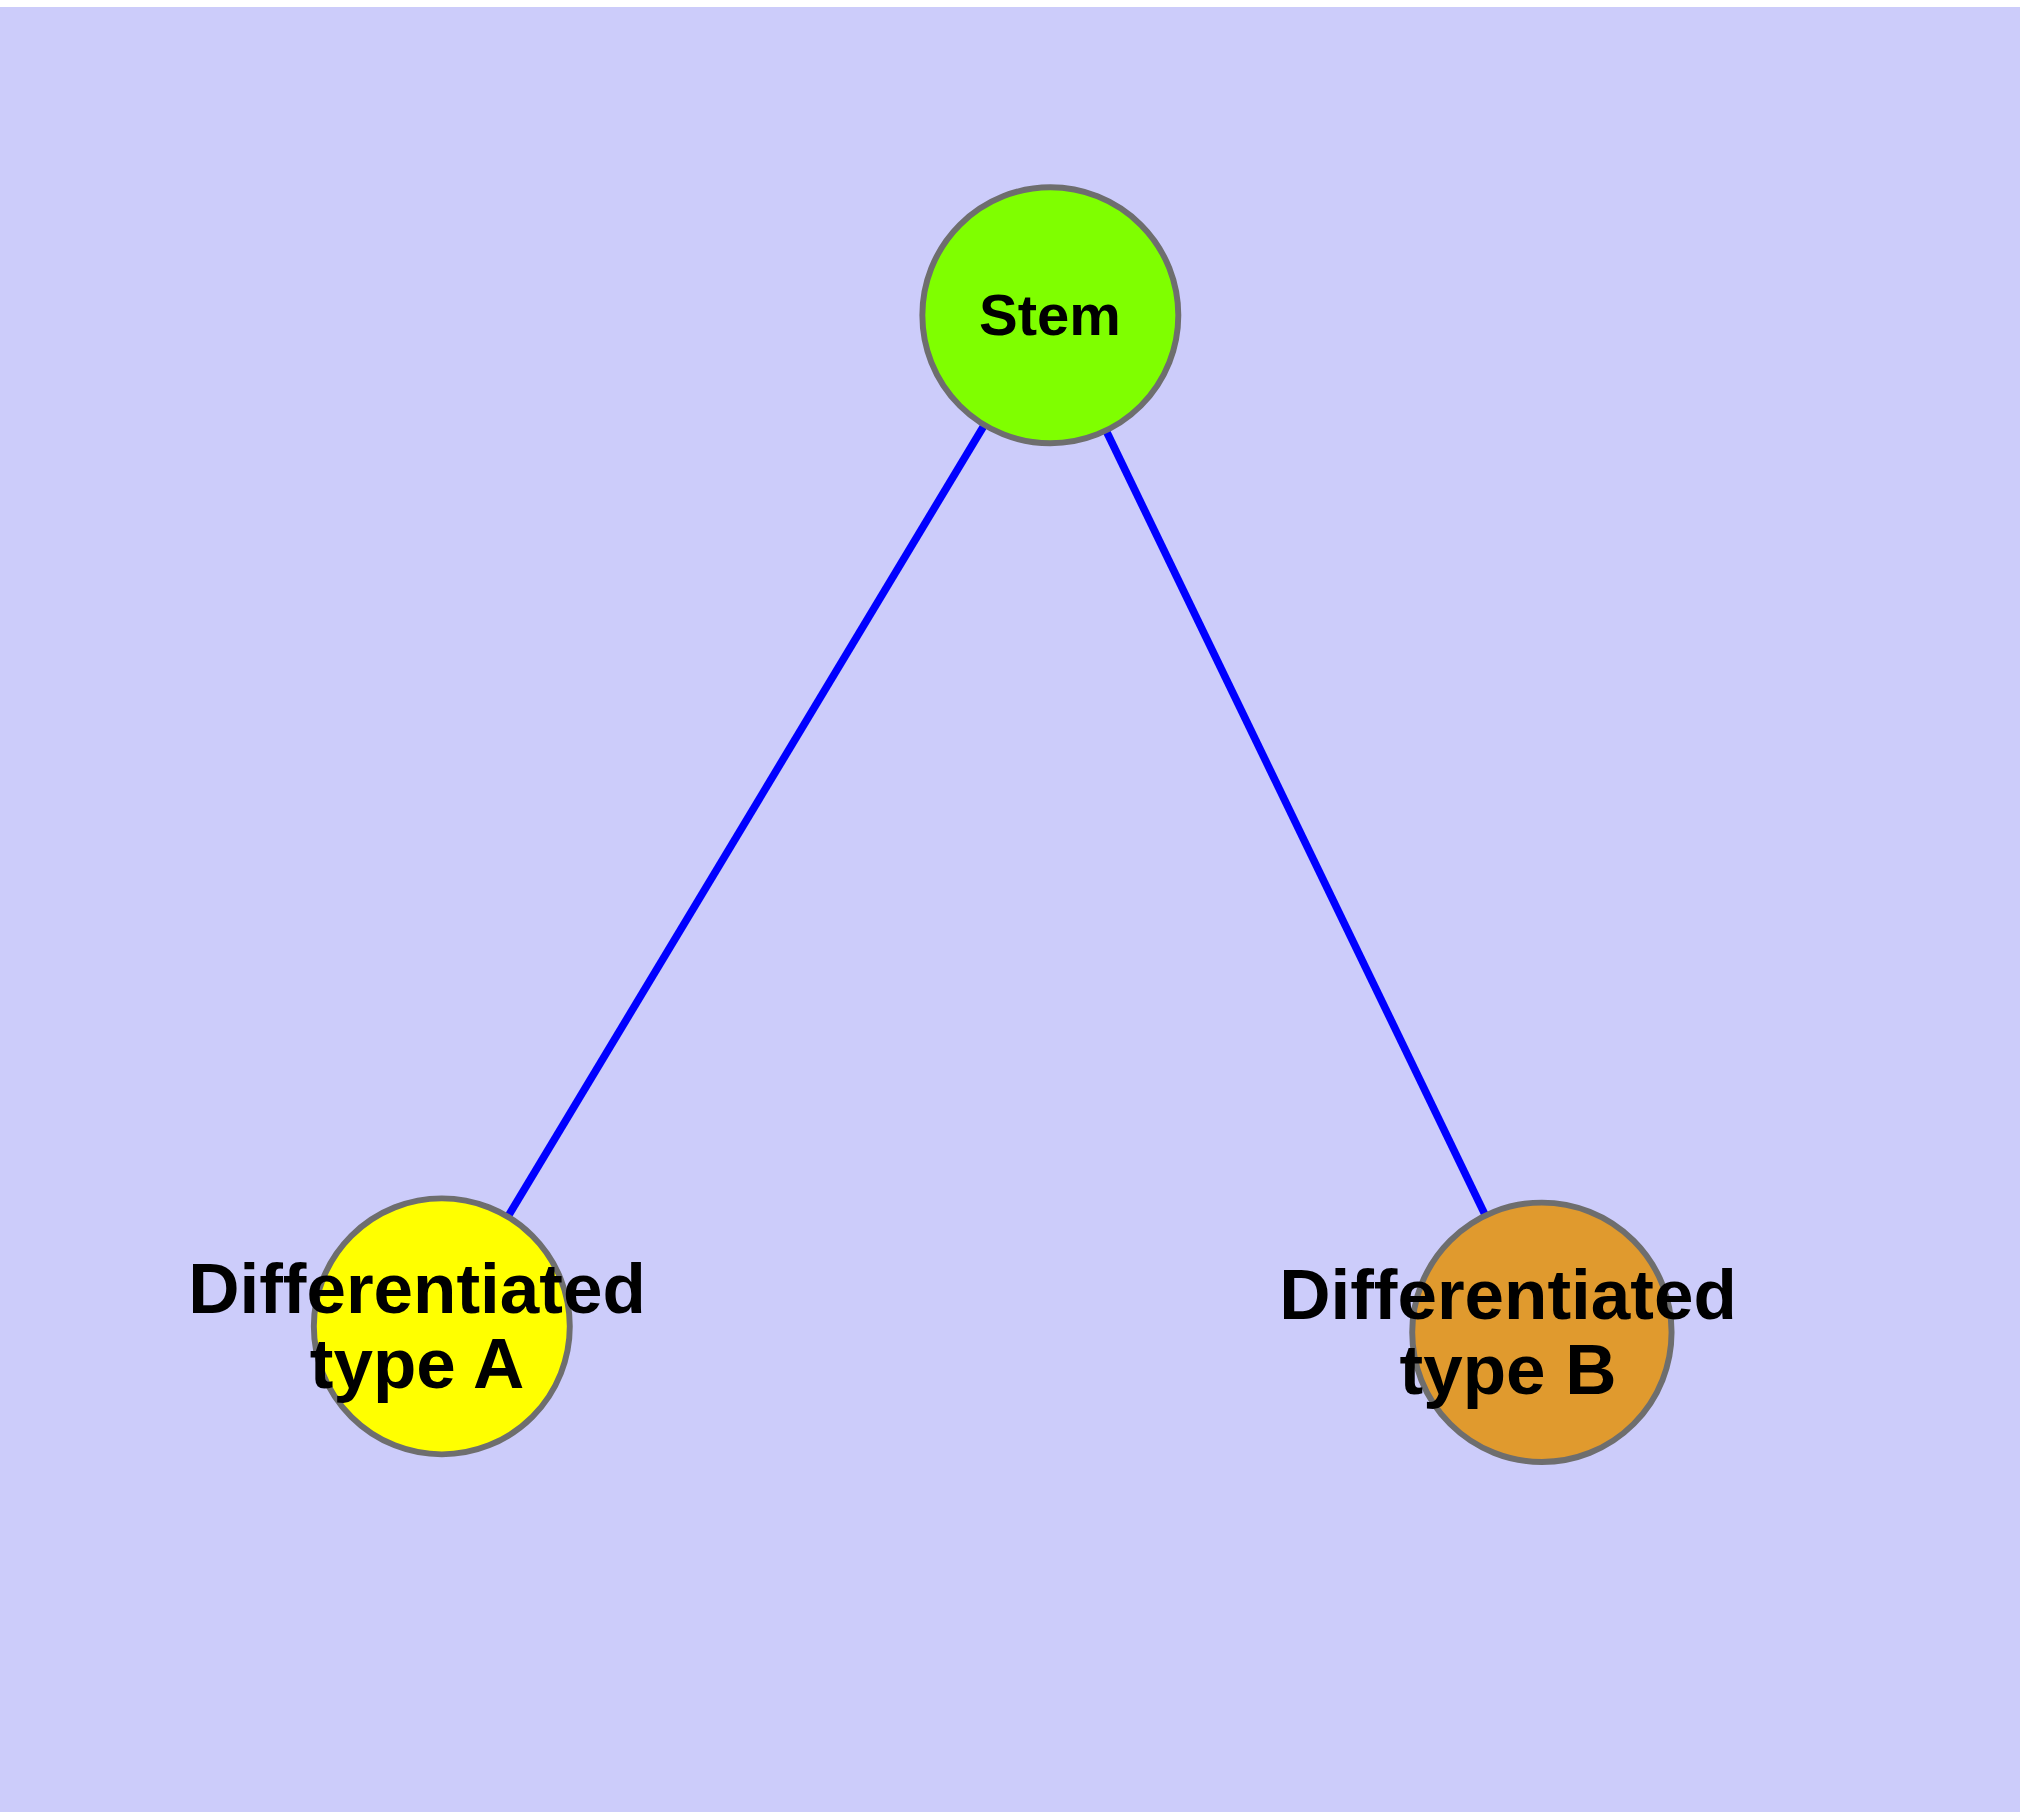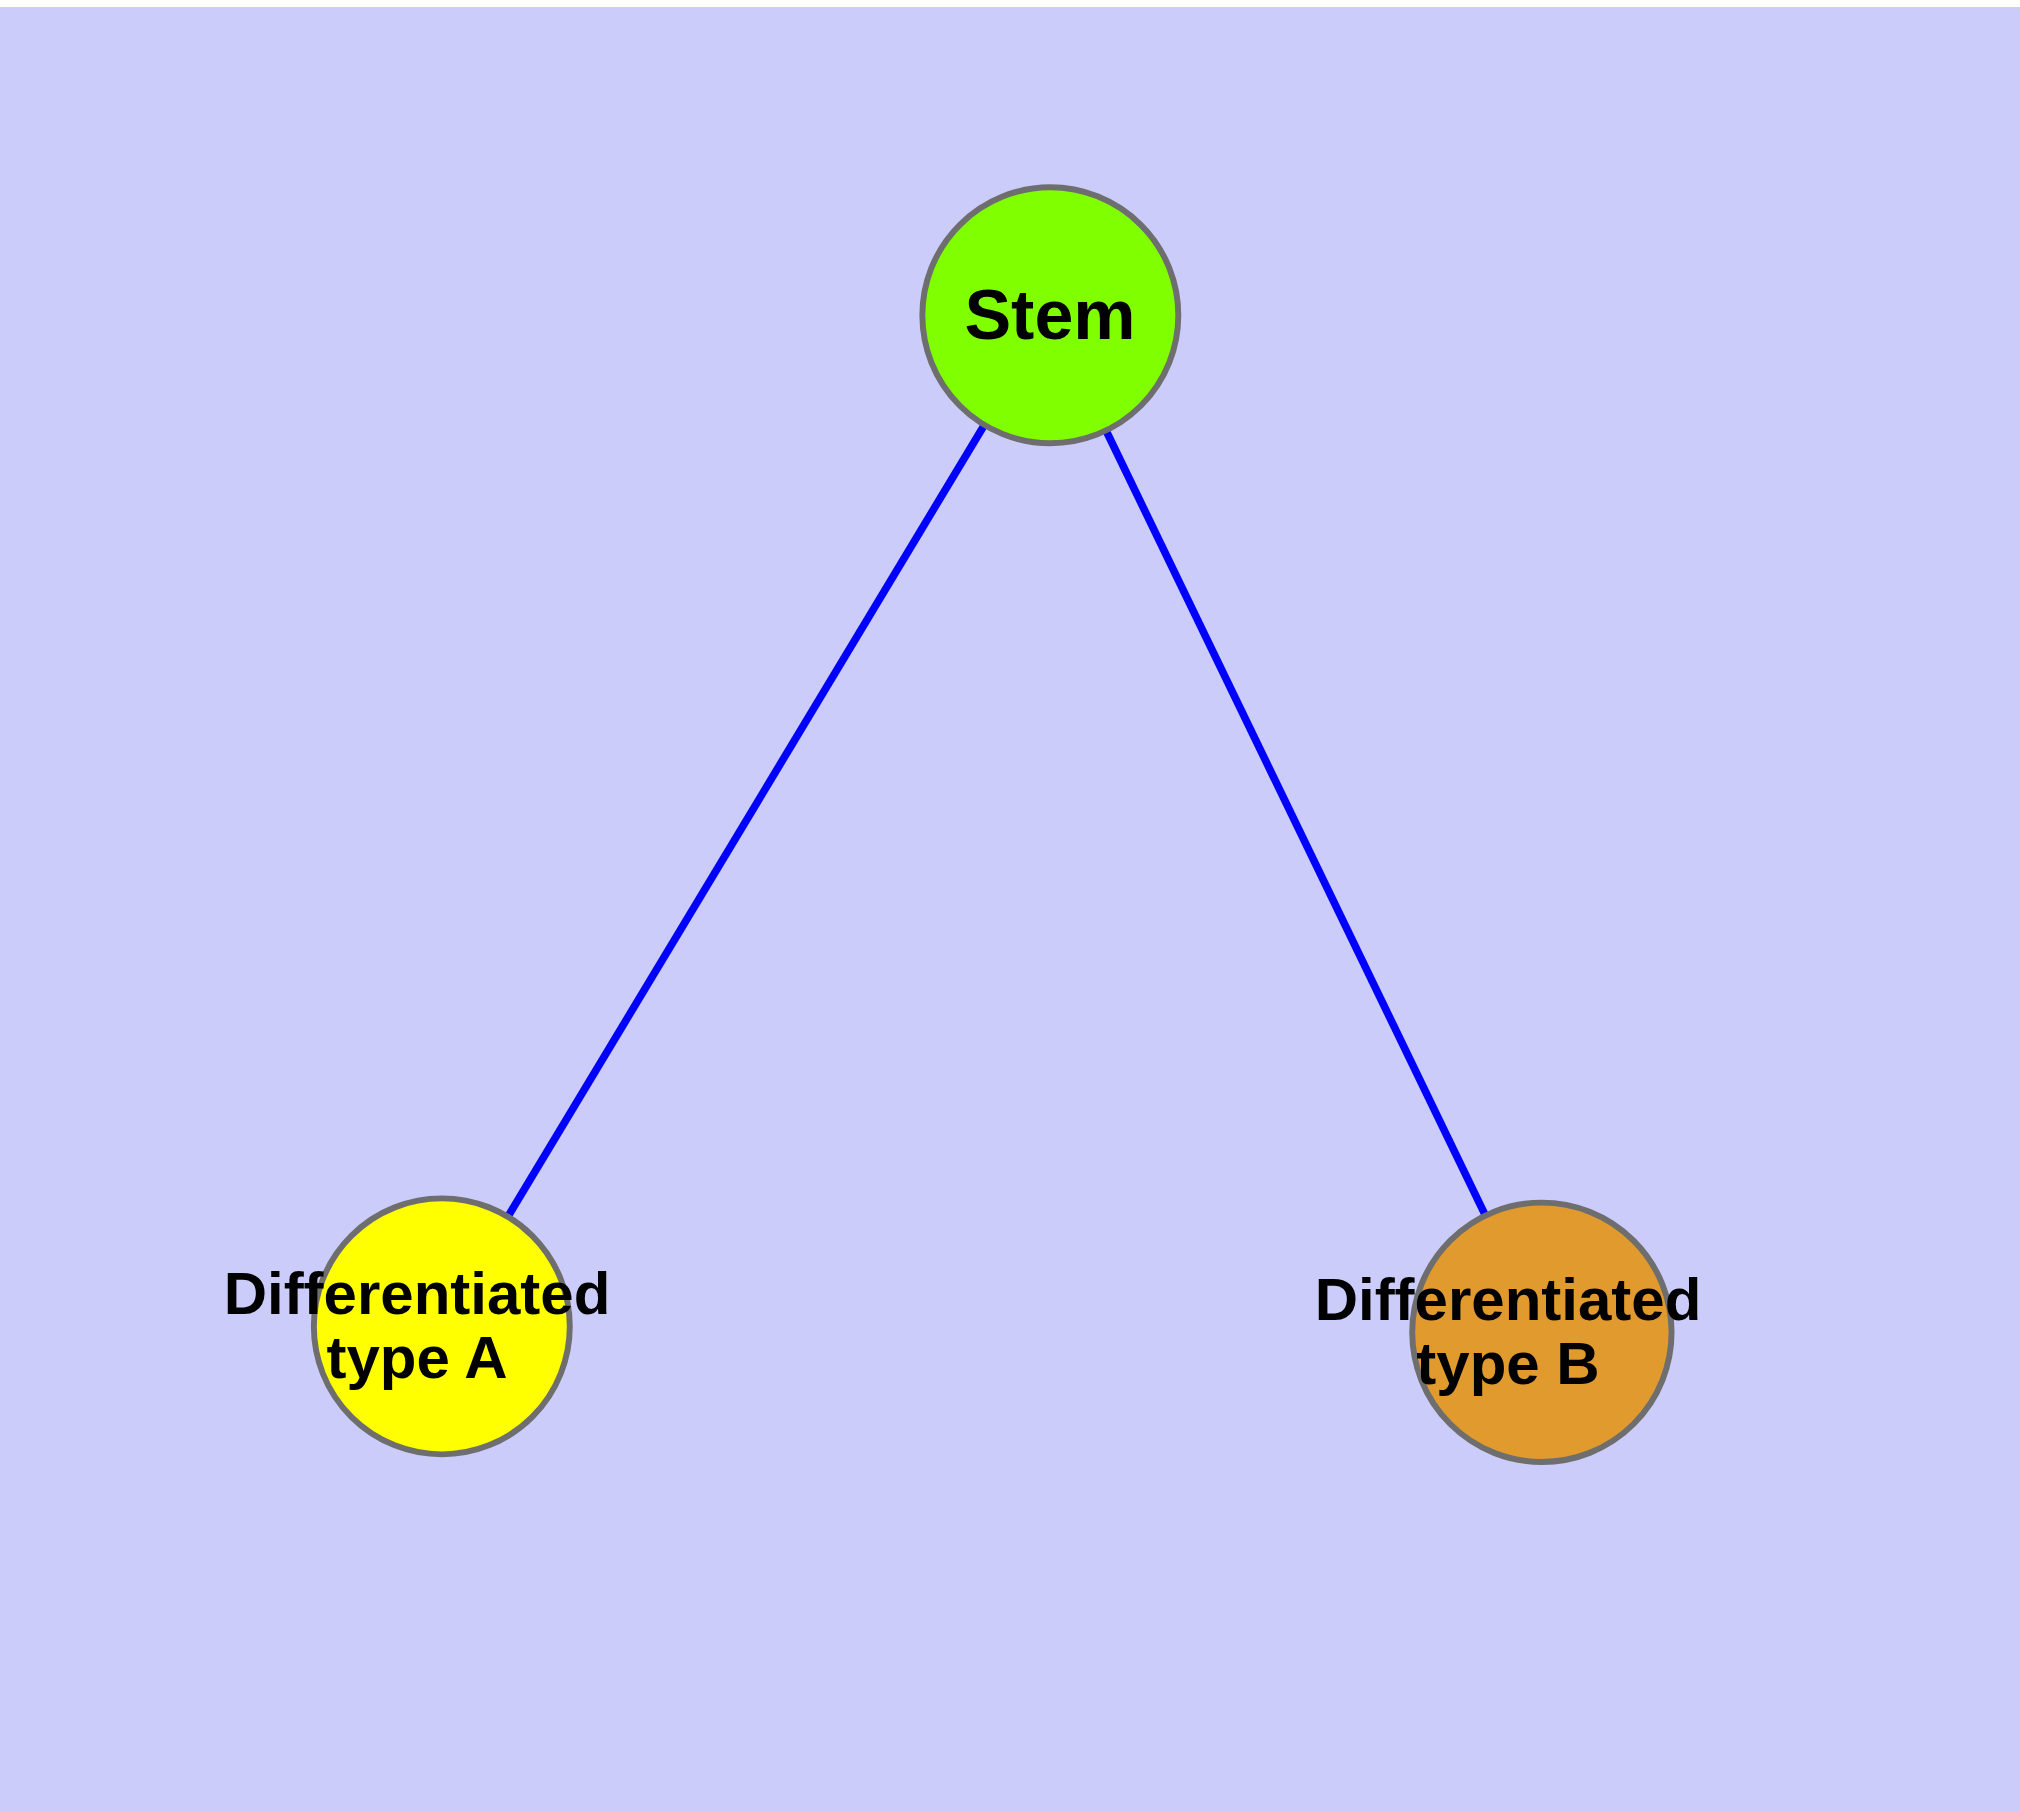--- a/index.html
+++ b/index.html
@@ -34,24 +34,24 @@
     position: absolute;
     text-align: center;
     font-weight: bold;
     color: #000000;
     line-height: 1.06;
     white-space: pre;
     pointer-events: none;
     transform: translate(-50%, -50%);
   }
   #label-stem {
-    font-size: 70px;
+    font-size: 58px;
   }
   #label-diff-a, #label-diff-b {
-    font-size: 60px;
+    font-size: 71px;
   }
 </style>
 </head>
 <body>
 
 <div id="canvas">
 
   <div id="plot-bg"></div>
 
   <svg id="graph-svg" viewBox="0 0 2384 2138">

